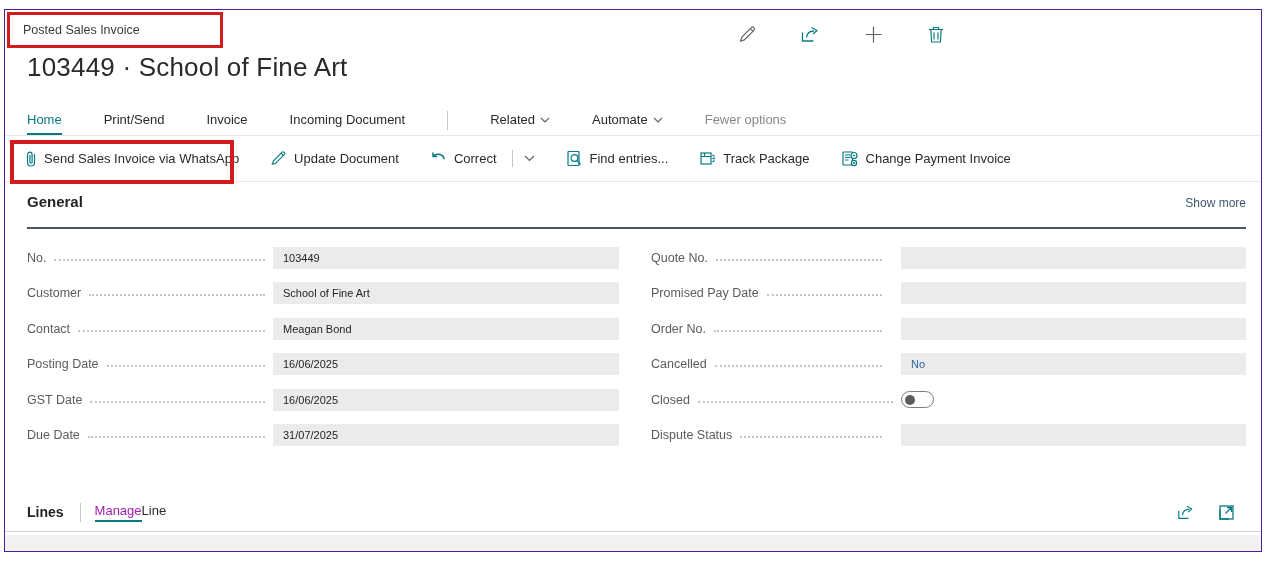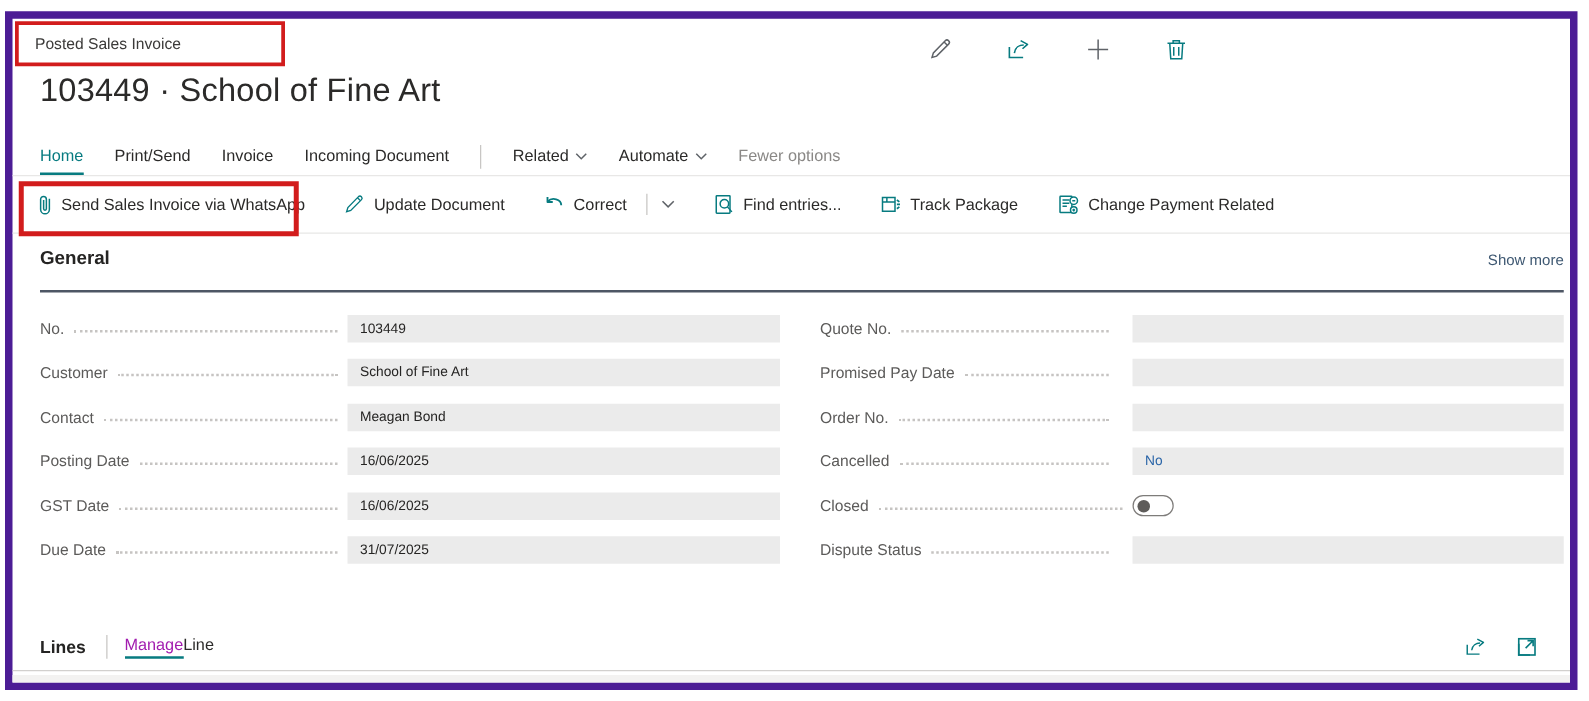--- a/index.html
+++ b/index.html
@@ -1,27 +1,27 @@
 <!DOCTYPE html>
 <html><head>
 <meta charset="utf-8">
 <style>
   * { margin:0; padding:0; box-sizing:border-box; }
   html,body { width:1271px; height:561px; background:#fff; font-family:"Liberation Sans", sans-serif; overflow:hidden; }
-  .page { position:absolute; left:4px; top:9px; width:1258px; height:543px; border:6px solid #4c1d95; background:#fff; }
+  .page { position:absolute; left:4px; top:9px; width:1258px; height:543px; border:1px solid #4c1d95; background:#fff; }
 
   
   .caption-box { position:absolute; left:2px; top:2px; width:216px; height:36px; border:3px solid #d21c1c; display:flex; align-items:center; padding-left:13px; z-index:4; }
   .caption { font-size:12.5px; color:#3b3a39; }
   .sys-icons { position:absolute; left:731px; top:13px; display:flex; gap:41px; align-items:center; }
   .sys-icons .icon-btn { width:22px; height:22px; display:flex; align-items:center; justify-content:center; cursor:pointer; }
   .title { position:absolute; left:22px; top:42px; font-size:26px; font-weight:300; color:#2b2a29; letter-spacing:0.2px; white-space:nowrap; }
 
   
-  .tabbar { position:absolute; left:0; right:0; top:95px; height:31px; border-bottom:1px solid #e8e7e6; display:flex; align-items:stretch; padding-left:22px; gap:25px; }
+  .tabbar { position:absolute; left:0; right:0; top:95px; height:31px; border-bottom:1px solid #e8e7e6; display:flex; align-items:stretch; padding-left:22px; gap:42px; }
   .tab { display:flex; align-items:center; gap:5px; font-size:13px; color:#2b2a29; cursor:pointer; border-bottom:2px solid transparent; padding-top:1px; white-space:nowrap; }
   .tab.active { color:#077b80; border-bottom-color:#077b80; }
   .tab.muted { color:#8a8886; }
   .vdiv { width:1px; background:#c8c6c4; align-self:center; height:19px; }
 
   
   .actionbar { position:absolute; left:0; right:0; top:126px; height:46px; border-bottom:1px solid #e8e7e6; display:flex; align-items:center; padding-left:20px; gap:31px; }
   .action { display:flex; align-items:center; gap:7px; font-size:13px; color:#2b2a29; cursor:pointer; white-space:nowrap; }
   .action .adiv { width:1px; height:17px; background:#c8c6c4; margin:0 4px 0 8px; }
   .redbox-action { position:absolute; left:5px; top:130px; width:224px; height:44px; border:4px solid #d21c1c; z-index:5; pointer-events:none; }
@@ -196,21 +196,21 @@
       <span>
         <svg width="18" height="17" viewBox="0 0 18 17" fill="none" stroke="#077b80" stroke-width="1.2">
           <rect x="2" y="2" width="9.5" height="13" rx="0.5"></rect>
           <path d="M4 5 h5.5 M4 7.5 h5.5 M4 10 h3.5"></path>
           <circle cx="13" cy="5.5" r="3" fill="#fff"></circle>
           <path d="M11.8 5.5 h2.4"></path>
           <circle cx="13" cy="13" r="2.6" fill="#fff"></circle>
           <path d="M11.9 13 h2.2 M13 11.9 v2.2"></path>
         </svg>
       </span>
-      <span>Change Payment Related</span>
+      <span>Change Payment Invoice</span>
     </div>
   </div>
 
   <div class="general">
     <div class="gen-head">
       <span class="gen-title">General</span>
       <span class="show-more">Show more</span>
     </div>
     <div class="fields">
       <div class="fcol-left">

